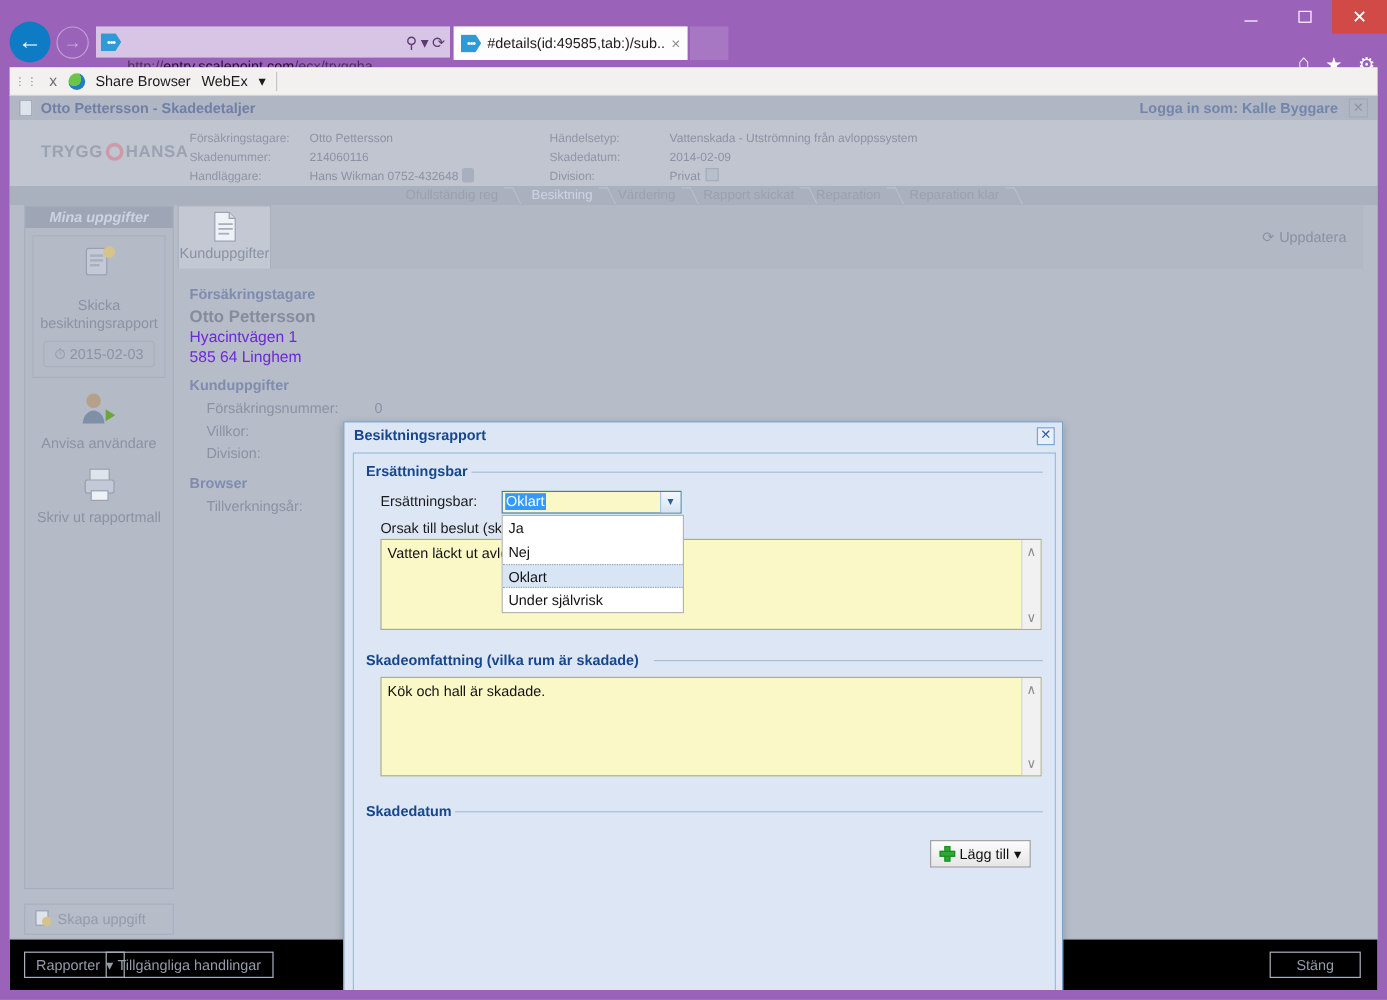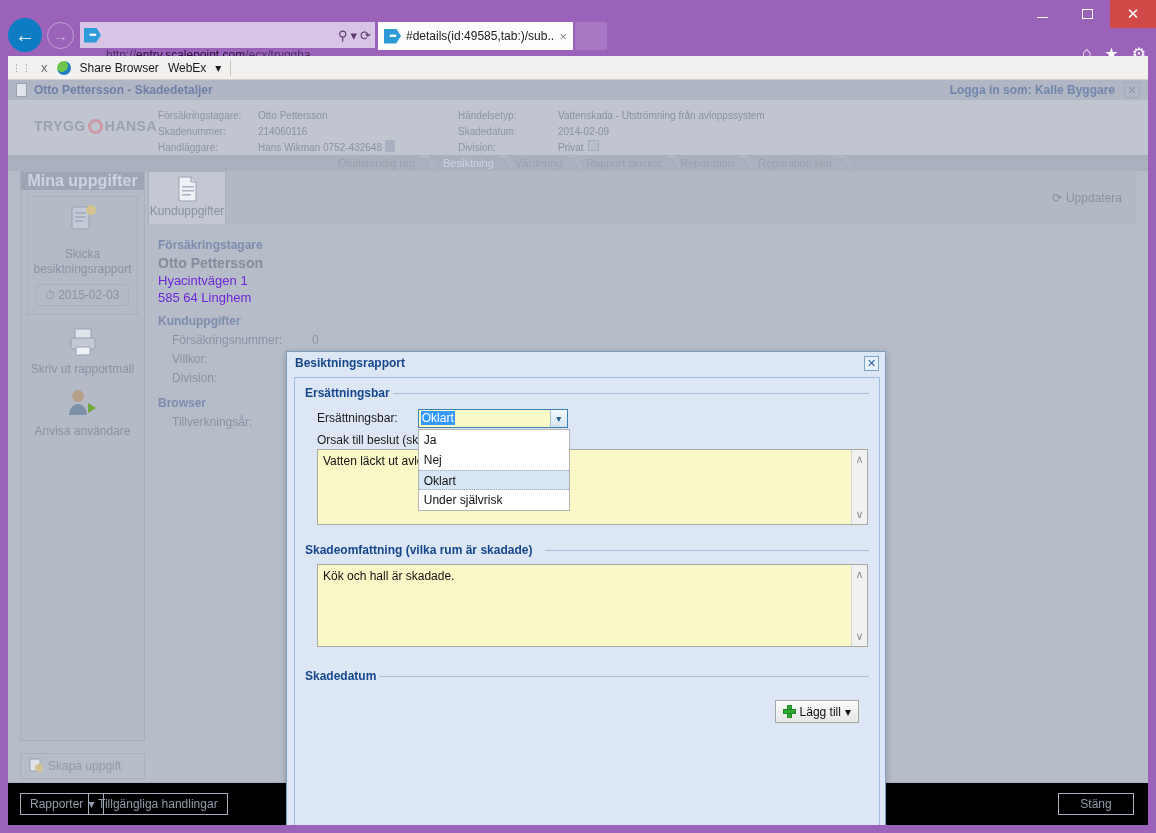--- a/index.html
+++ b/index.html
@@ -103,21 +103,21 @@
   .steps { position: relative; height: 16px; background: #aab1be; }
   .step { position:absolute; top:0; height:16px; line-height:16px; font-size:11px; color:#9aa1ae; padding: 0 18px 0 10px; }
   .step.active { color: #cdd5e4; }
   .chev { position:absolute; top:1px; width:8px; height:14px; border-right:1px solid #b9c0cc; border-top:1px solid #b9c0cc;
           transform: skewX(26deg); }
 
   .body-area { position: relative; height: 654px; background: #b6bcc8; }
 
   
   .sidebar { position: absolute; left: 12px; top: 0; width: 125px; height: 570px; background: #b4bac6; border: 1px solid #a9b0bd; }
-  .sb-title { height: 18px; background: #9ea6b5; color: #ccd3e1; font-weight: bold; text-align: center; line-height: 18px; font-size: 16px; }
+  .sb-title { height: 18px; background: #9ea6b5; color: #ccd3e1; font-weight: bold; text-align: center; line-height: 18px; font-size: 12px; font-style: italic; }
   .sb-panel { margin: 6px; border: 1px solid #aab1be; padding: 6px 2px; text-align: center; }
   .sb-item { text-align:center; color:#8b92a2; font-size: 12px; line-height: 15px; margin: 10px 0 0; }
   .sb-icon { width: 38px; height: 34px; margin: 0 auto 3px; }
   .sb-date { margin: 7px 6px 2px; border:1px solid #aab1be; border-radius:3px; color:#8c93a3; font-size:12px; padding:3px 0;}
   .sb-create { position:absolute; left: 12px; top: 582px; width: 125px; height: 26px; border:1px solid #aab1be;
                color:#949ba9; font-size:12px; display:flex; align-items:center; gap:5px; padding-left:8px; }
 
   
   .ribbon { position: absolute; left: 140px; top: 0; width: 988px; height: 53px; background: #b2b8c4; }
   .rtab { position:absolute; top: 0; width: 78px; height: 53px; text-align:center; color: #8a91a1; font-size: 12px; }
@@ -316,36 +316,36 @@
             <span>besiktningsrapport</span>
           </div>
           <div class="sb-date">
             <span>⏱</span>
             <span>2015-02-03</span>
           </div>
         </div>
         <div class="sb-item">
           <div class="sb-icon">
             <svg width="38" height="34" viewBox="0 0 38 34">
+              <circle cx="14" cy="9" r="6" fill="#b7a08a"></circle>
+              <path d="M5 28c0-7 5-11 9-11s9 4 9 11z" fill="#7e8fa8"></path>
+              <path d="M24 16l8 5-8 5z" fill="#6aa83e"></path>
+            </svg>
+          </div>
+          <span>Anvisa användare</span>
+        </div>
+        <div class="sb-item">
+          <div class="sb-icon">
+            <svg width="38" height="34" viewBox="0 0 38 34">
               <rect x="11" y="4" width="16" height="10" fill="#dfe3ea" stroke="#9aa2b2"></rect>
               <rect x="7" y="13" width="24" height="11" rx="2" fill="#c3c9d6" stroke="#99a1b0"></rect>
               <rect x="12" y="22" width="14" height="8" fill="#eef1f6" stroke="#9aa2b2"></rect>
             </svg>
           </div>
           <span>Skriv ut rapportmall</span>
-        </div>
-        <div class="sb-item">
-          <div class="sb-icon">
-            <svg width="38" height="34" viewBox="0 0 38 34">
-              <circle cx="14" cy="9" r="6" fill="#b7a08a"></circle>
-              <path d="M5 28c0-7 5-11 9-11s9 4 9 11z" fill="#7e8fa8"></path>
-              <path d="M24 16l8 5-8 5z" fill="#6aa83e"></path>
-            </svg>
-          </div>
-          <span>Anvisa användare</span>
         </div>
       </div>
 
       <div class="sb-create">
         <span>
           <svg width="14" height="14" viewBox="0 0 14 14">
             <rect x="1" y="1" width="10" height="12" fill="#dfe3ea" stroke="#9aa2b2"></rect>
             <circle cx="10" cy="10" r="4" fill="#d6c28c"></circle>
           </svg>
         </span>

